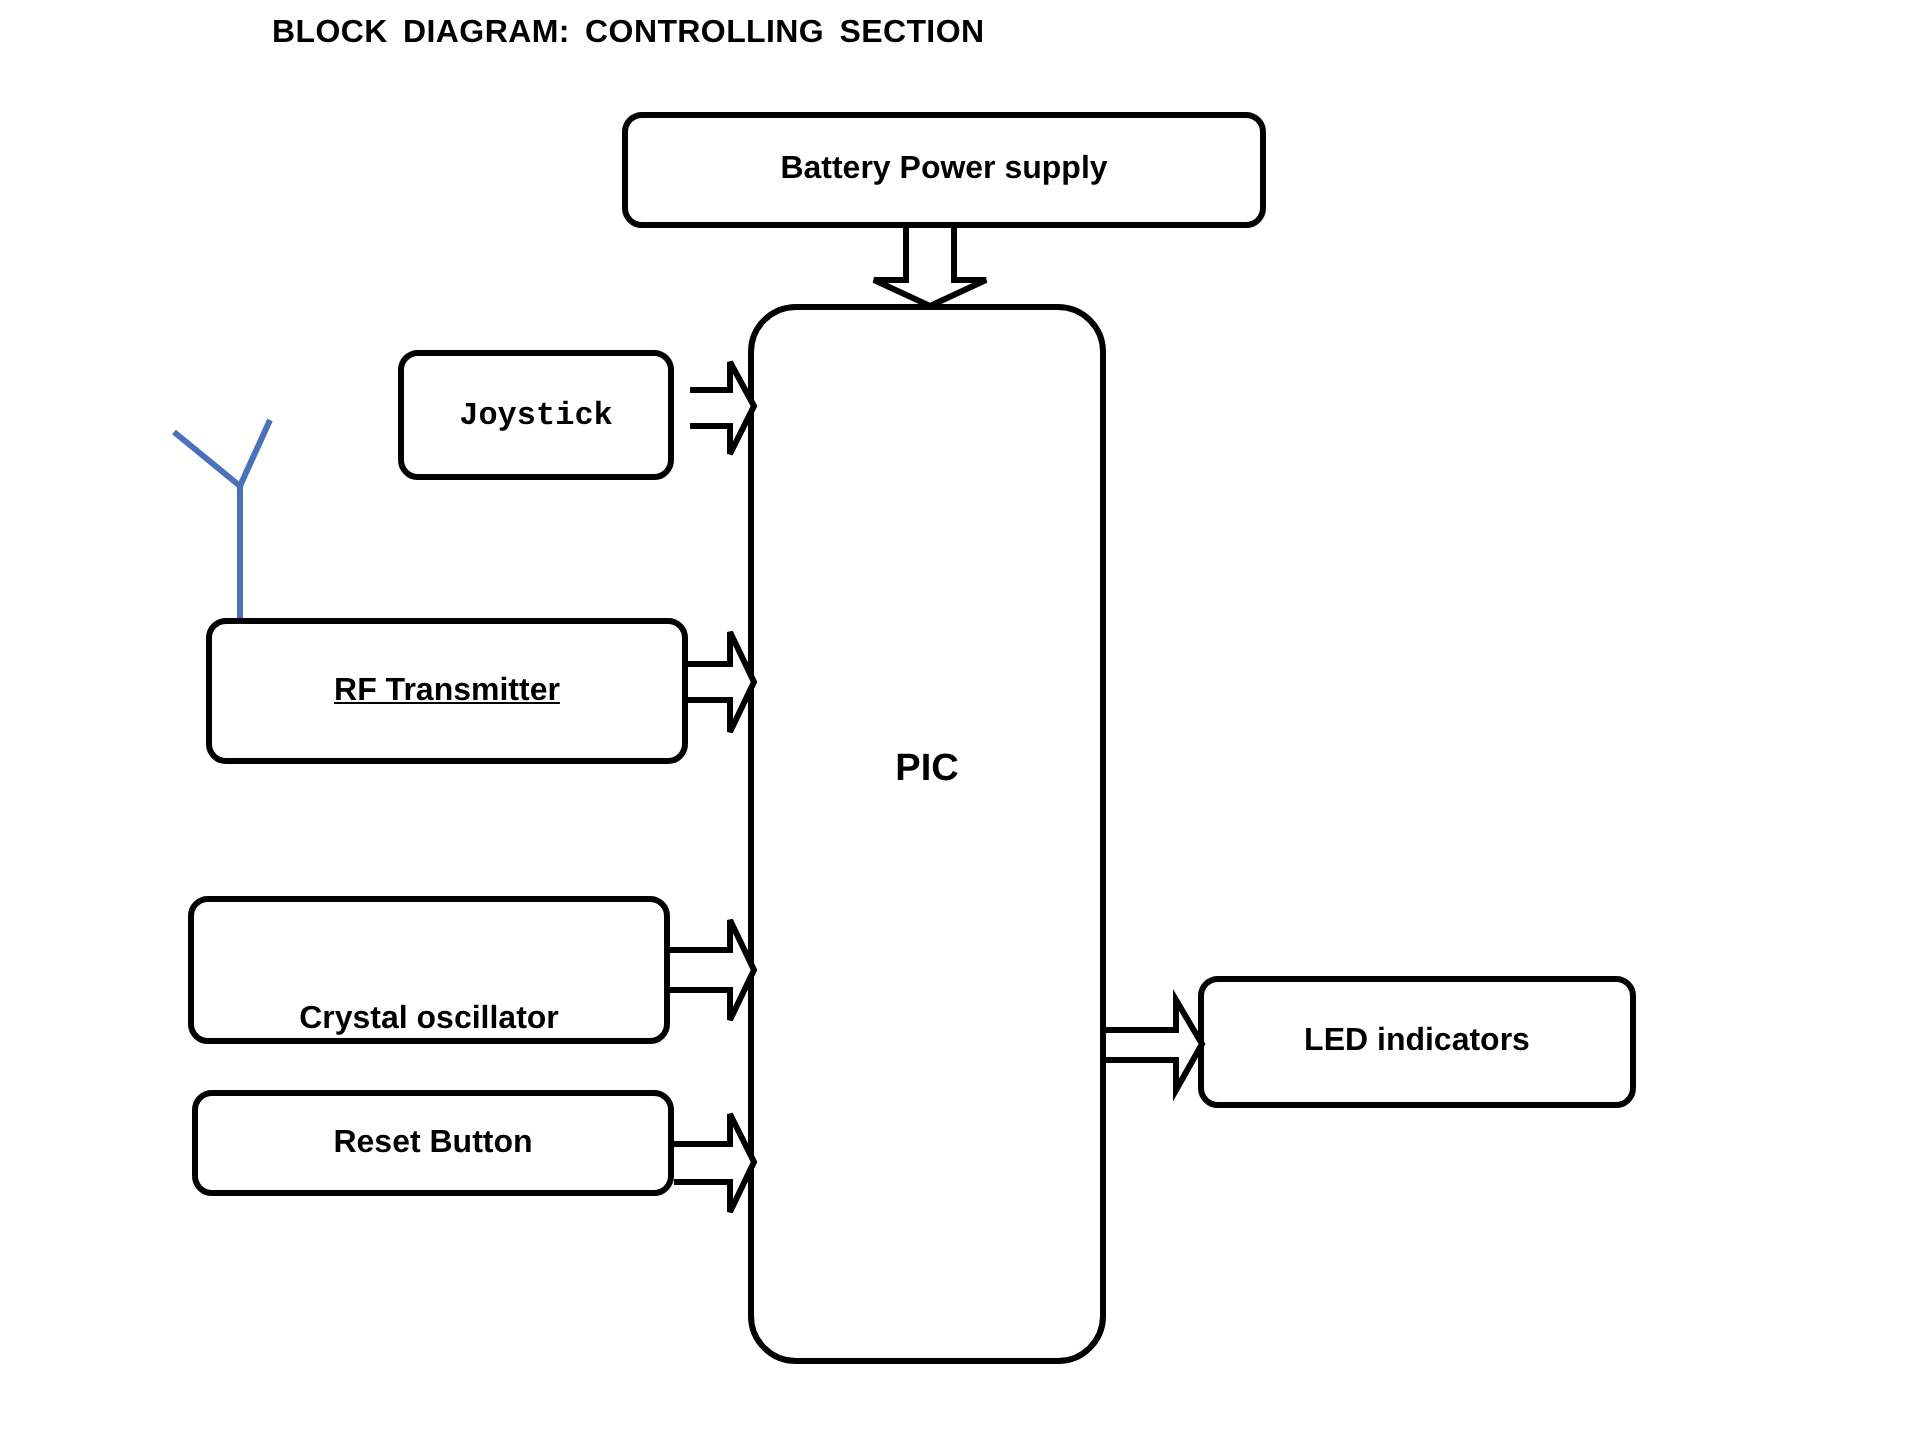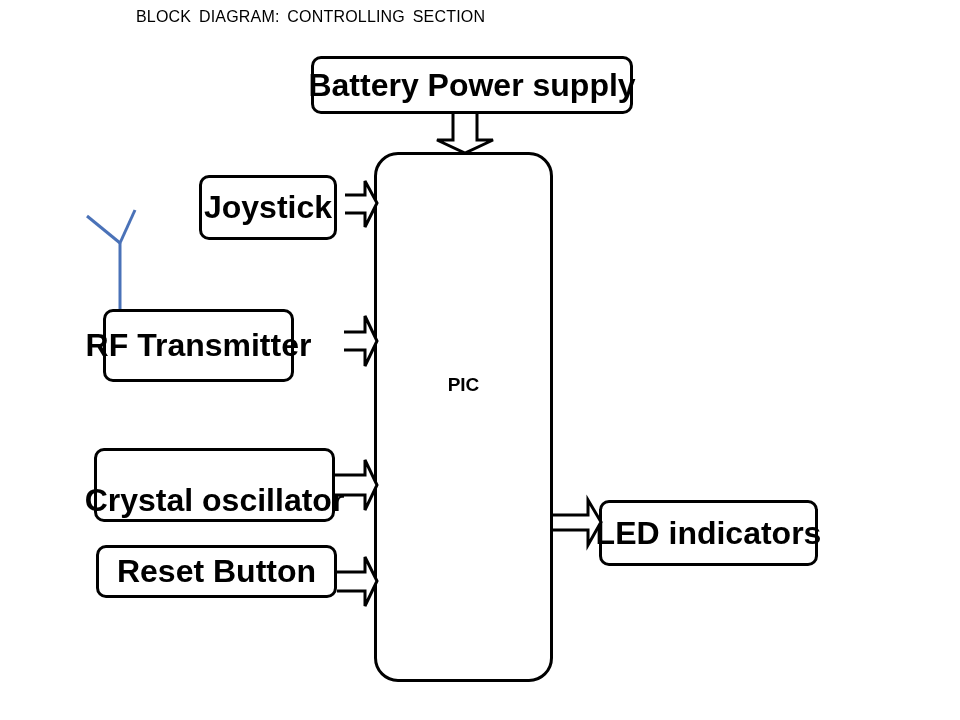--- a/index.html
+++ b/index.html
@@ -1,54 +1,54 @@
 <!DOCTYPE html>
 <html><head>
   <meta charset="utf-8">
   <style>
     html, body { margin: 0; padding: 0; background: #ffffff; }
     body { width: 960px; height: 720px; position: relative; overflow: hidden;
            font-family: "Liberation Sans", sans-serif; }
-    .title { position: absolute; left: 136px; top: 8px; font-size: 16px; font-weight: normal;
+    .title { position: absolute; left: 136px; top: 8px; font-size: 16px; font-weight: bold;
              color: #000; letter-spacing: 0.2px; word-spacing: 3px; }
     .box { position: absolute; box-sizing: border-box; border: 3px solid #000; border-radius: 10px;
            background: #fff; display: flex; align-items: center; justify-content: center;
-           font-weight: bold; color: #000; font-size: 32px; white-space: nowrap; }
+           font-weight: bold; color: #000; font-size: 16px; white-space: nowrap; }
     .mcu { position: absolute; box-sizing: border-box; border: 3px solid #000; border-radius: 24px;
            background: #fff; }
     .mcu-label { position: absolute; left: 0; right: 0; top: 216px; text-align: center;
                  font-weight: bold; font-size: 19px; line-height: 27px; color: #000; }
     svg.overlay { position: absolute; left: 0; top: 0; }
   </style>
 </head>
 <body>
 
 <div class="title">BLOCK DIAGRAM:  CONTROLLING  SECTION</div>
 
 <div class="box" style="left:311px; top:56px; width:322px; height:58px;">
   <span>Battery Power supply</span>
 </div>
 
-<div class="box" style="left:199px; top:175px; width:138px; height:65px;">
+<div class="box" style="left:199px; top:175px; width:138px; height:65px;font-family:Liberation Mono, monospace;">
   <span>Joystick</span>
 </div>
 
-<div class="box" style="left:103px; top:309px; width:191px; height:73px;">
+<div class="box" style="left:103px; top:309px; width:241px; height:73px;text-decoration:underline;">
   <span>RF Transmitter</span>
 </div>
 
 <div class="box" style="left:94px; top:448px; width:241px; height:74px;align-items:flex-end;">
   <span>Crystal oscillator</span>
 </div>
 
 <div class="box" style="left:96px; top:545px; width:241px; height:53px;">
   <span>Reset Button</span>
 </div>
 
-<div class="box" style="left:599px; top:500px; width:219px; height:66px;">
+<div class="box" style="left:599px; top:488px; width:219px; height:66px;">
   <span>LED indicators</span>
 </div>
 
 <div class="mcu" style="left:374px; top:152px; width:179px; height:530px;">
   <div class="mcu-label">
     <div>PIC</div>
   </div>
 </div>
 
 <svg class="overlay" width="960" height="720">

